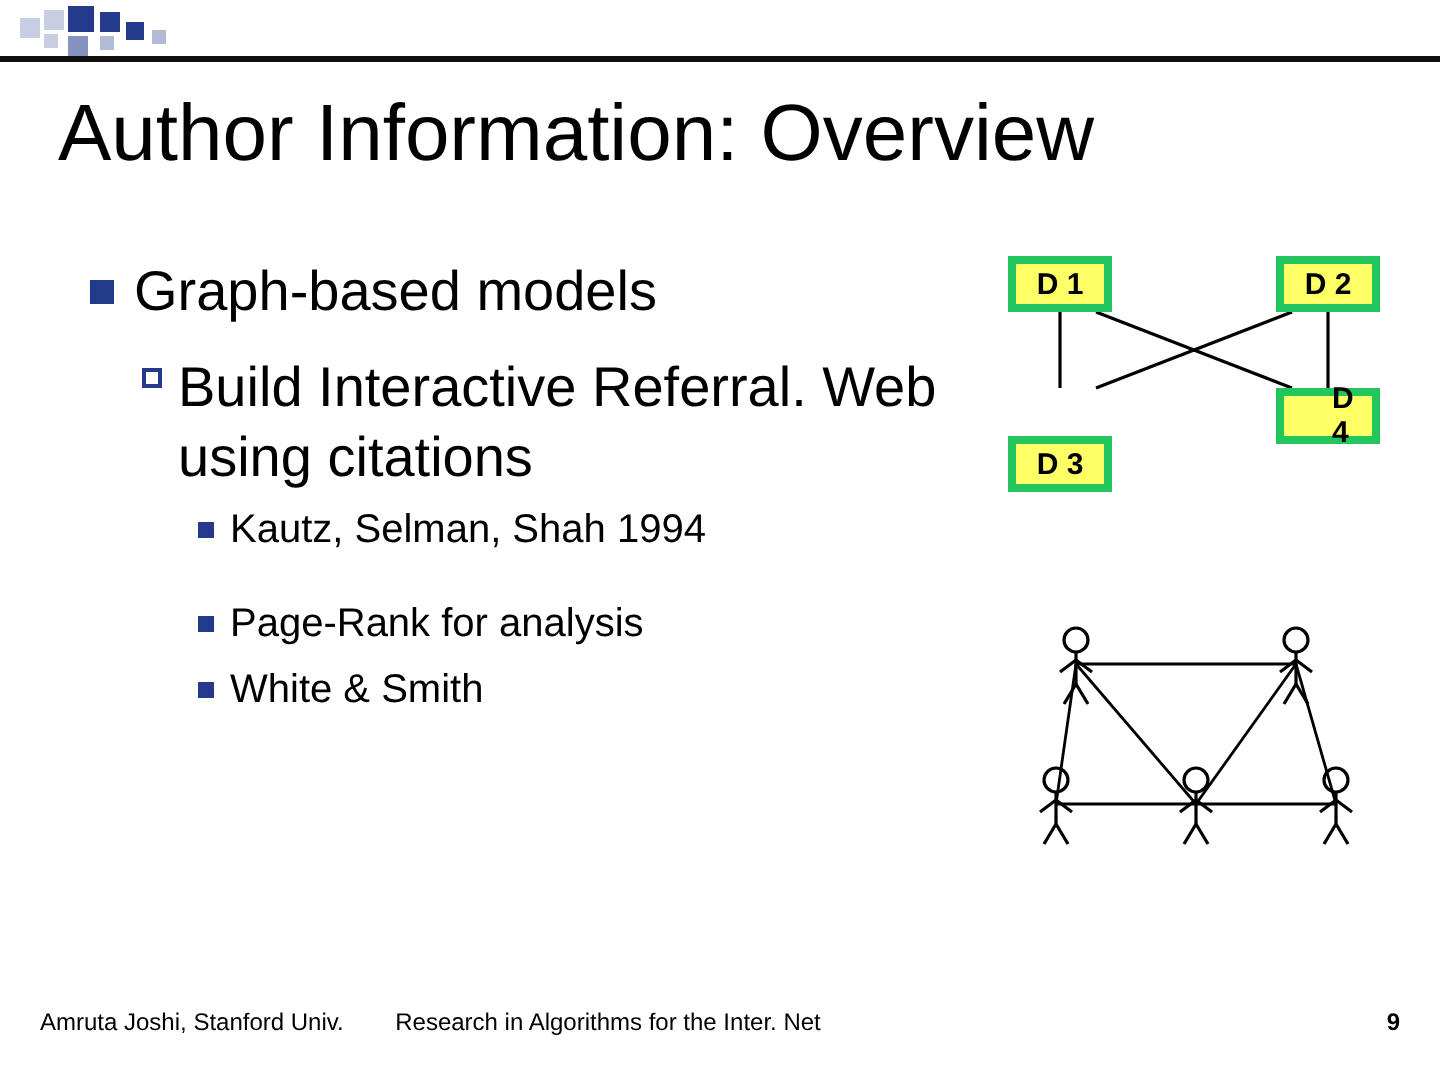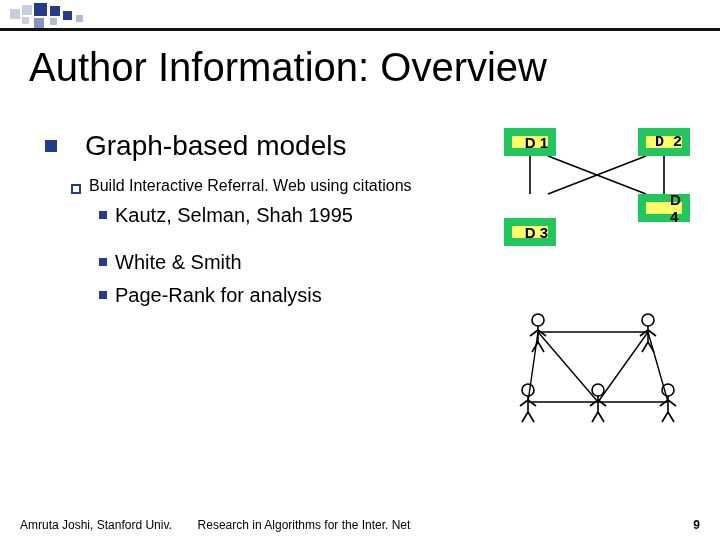--- a/index.html
+++ b/index.html
@@ -18,48 +18,48 @@
   .deco .s5 { left: 24px; top: 15px; width: 10px; height: 10px; opacity:.55; }
   .deco .s6 { left: 40px; top: 3px;  width: 10px; height: 10px; }
   .deco .s7 { left: 40px; top: 15px; width: 7px;  height: 7px;  opacity:.35; }
   .deco .s8 { left: 53px; top: 8px;  width: 9px;  height: 9px;  }
   .deco .s9 { left: 66px; top: 12px; width: 7px;  height: 7px;  opacity:.35; }
 
   .title { position: absolute; top: 45px; left: 0; width: 576px; text-align: center; font-size: 40px; font-weight: 400; }
 
   .content { position: absolute; top: 130px; left: 45px; width: 430px; }
 
-  .l1 { display: flex; align-items: flex-start; gap: 28px; font-size: 28px; margin-bottom: 14px; }
+  .l1 { display: flex; align-items: flex-start; gap: 10px; font-size: 28px; margin-bottom: 14px; }
   .l1 .bullet { width: 12px; height: 12px; background:#233b8a; margin-top: 10px; flex: 0 0 12px; }
 
-  .l2 { display: flex; align-items: flex-start; gap: 8px; font-size: 16px; margin-left: 26px; margin-bottom: 8px; line-height: 1.25; }
+  .l2 { display: flex; align-items: flex-start; gap: 8px; font-size: 28px; margin-left: 26px; margin-bottom: 8px; line-height: 1.25; }
   .l2 .bullet { width: 10px; height: 10px; border: 2px solid #233b8a; margin-top: 8px; flex: 0 0 10px; }
 
   .l3 { display: flex; align-items: flex-start; gap: 8px; font-size: 20px; margin-left: 54px; margin-bottom: 10px; }
   .l3 .bullet { width: 8px; height: 8px; background:#233b8a; margin-top: 7px; flex: 0 0 8px; }
 
   .gap { height: 14px; }
 
   
   .diag1 { position: absolute; top: 128px; left: 498px; width: 200px; height: 120px; }
-  .node { position: absolute; width: 52px; height: 28px; background:#ffff66; border: 8px solid #22c55e; display: flex; align-items: center; justify-content: flex-end; font-size: 15px; font-weight: 700; }
+  .node { position: absolute; width: 52px; height: 28px; background:#ffff66; border: 4px solid #22c55e; display: flex; align-items: center; justify-content: center; font-size: 15px; font-weight: 700; }
   .n1 { left: 6px;  top: 0px; }
-  .n2 { left: 140px; top: 0px; font-family: Liberation Mono, monospace; }
+  .n2 { left: 140px; top: 0px; }
   .n3 { left: 6px;  top: 66px; margin-top: 24px; }
   .n4 { left: 140px; top: 66px; padding-left: 24px; }
   .edges { position: absolute; left:0; top:0; width:200px; height:120px; }
   .edges line { stroke:#000; stroke-width:1.6; }
 
   .diag2 { position: absolute; top: 304px; left: 498px; width: 200px; height: 150px; }
   .diag2 svg { position:absolute; left:0; top:0; width:200px; height:150px; }
   .stick { stroke:#000; stroke-width:1.6; fill:none; }
   .head { fill:none; stroke:#000; stroke-width:1.6; }
   .edge2 { stroke:#000; stroke-width:1.4; }
 
-  .footer { position: absolute; bottom: 8px; left: 0; width: 720px; height: 20px; font-size: 12px; }
+  .footer { position: absolute; bottom: 22px; left: 0; width: 720px; height: 20px; font-size: 12px; }
   .foot-left  { position: absolute; left: 20px;  bottom: 0; }
   .foot-center{ position: absolute; left: 0; width: 608px; text-align: center; bottom: 0; }
   .foot-right { position: absolute; right: 20px; bottom: 0; font-weight: 700; }
 </style>
 </head>
 <body>
 
 <div class="slide">
 
   <div class="topbar"></div>
@@ -85,34 +85,34 @@
       <span>Graph-based models</span>
     </div>
 
     <div class="l2">
       <span class="bullet"></span>
       <span>Build Interactive Referral. Web using citations</span>
     </div>
 
     <div class="l3">
       <span class="bullet"></span>
-      <span>Kautz, Selman, Shah 1995</span>
+      <span>Kautz, Selman, Shah 1994</span>
     </div>
 
     <div class="gap"></div>
 
 
     <div class="l3">
       <span class="bullet"></span>
-      <span>White &amp; Smith</span>
+      <span>Page-Rank for analysis</span>
     </div>
 
     <div class="l3">
       <span class="bullet"></span>
-      <span>Page-Rank for analysis</span>
+      <span>White &amp; Smith</span>
     </div>
 
   </div>
 
   <div class="diag1">
     <svg class="edges">
       <line x1="32" y1="28" x2="32" y2="66"></line>
       <line x1="166" y1="28" x2="166" y2="66"></line>
       <line x1="50" y1="28" x2="148" y2="66"></line>
       <line x1="148" y1="28" x2="50" y2="66"></line>

